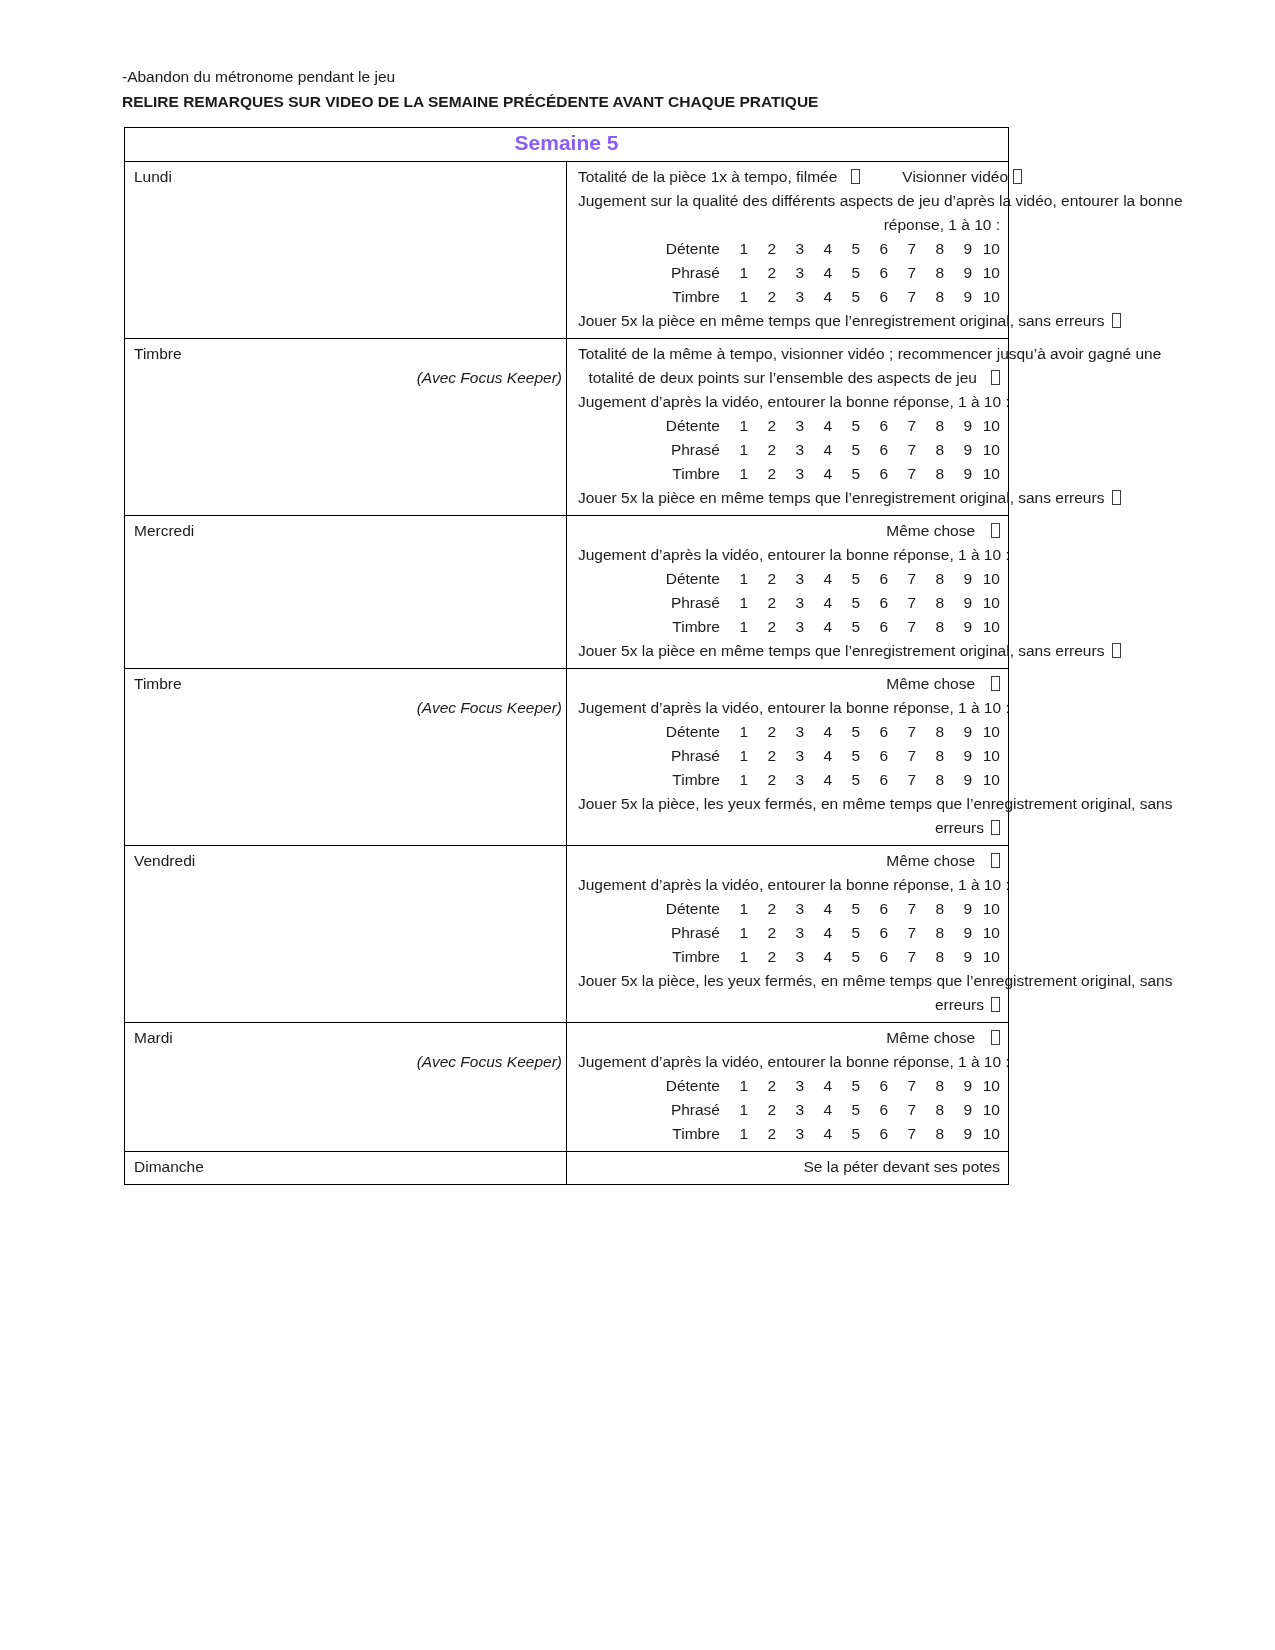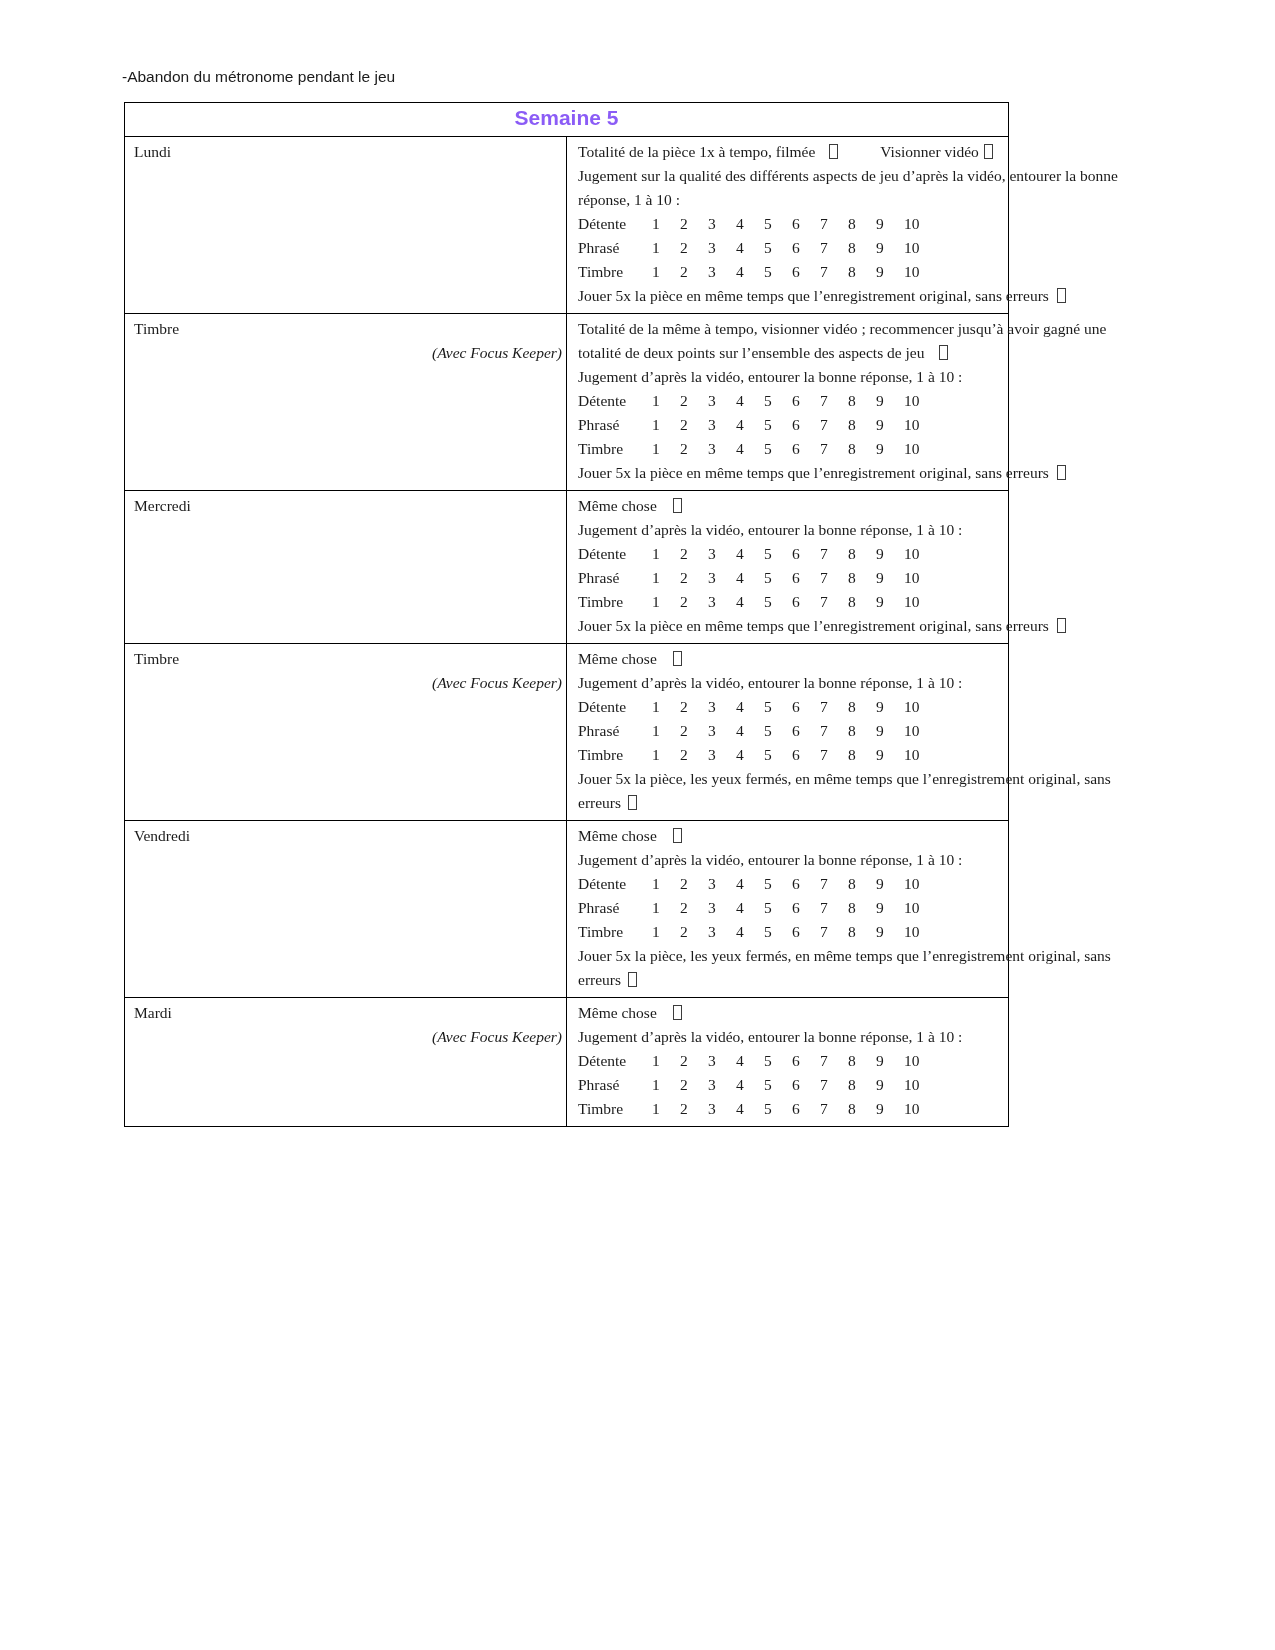--- a/index.html
+++ b/index.html
@@ -22,42 +22,43 @@
     margin: 13px 0 0 2px;
   }
   .schedule th, .schedule td { border: 1.5px solid #000000; }
   th.table-title {
     font-size: 21px;
     font-weight: 700;
     text-align: center;
     padding: 3px 0 6px 0;
     color: #8b5cf6;
   }
-  .schedule td { vertical-align: top; font-size: 15.5px; line-height: 24px; font-family: Liberation Serif, serif; }
+  .schedule td { vertical-align: top; font-size: 15.5px; line-height: 24px; }
   td.day-cell { width: 131px; padding: 3px 4px 3px 9px; }
-  td.content-cell { padding: 3px 8px 5px 11px; }
+  td.content-cell { padding: 3px 8px 5px 11px; text-align: right; }
   .day-note { font-style: italic; text-align: right; }
   .line { white-space: nowrap; }
   .rating-label { display: inline-block; width: 74px; }
   .rating-num { display: inline-block; width: 28px; }
   .checkbox {
     display: inline-block;
     width: 9px;
     height: 15px;
     border: 1px solid #3c3c3c;
     vertical-align: -2px;
     background: #ffffff;
   }
   .gap { display: inline-block; height: 1px; }
 </style>
 </head>
 <body>
 
 <div class="page">
   <p class="intro">-Abandon du métronome pendant le jeu</p>
+  <p class="intro intro-bold">RELIRE REMARQUES SUR VIDEO DE LA SEMAINE PRÉCÉDENTE AVANT CHAQUE PRATIQUE</p>
 
   <table class="schedule">
     <thead>
       <tr>
         <th class="table-title" colspan="2">Semaine 5</th>
       </tr>
     </thead>
     <tbody>
         <tr>
           <td class="day-cell">
@@ -136,15 +137,23 @@
             <div class="day-note">(Avec Focus Keeper)</div>
           </td>
           <td class="content-cell">
             <div class="line"><span class="task-text">Même chose</span><span class="gap" style="width: 16px;"></span><span class="checkbox"></span></div>
             <div class="line"><span class="task-text">Jugement d’après la vidéo, entourer la bonne réponse, 1 à 10 :</span></div>
             <div class="line"><span class="rating-label">Détente</span><span class="rating-num">1</span><span class="rating-num">2</span><span class="rating-num">3</span><span class="rating-num">4</span><span class="rating-num">5</span><span class="rating-num">6</span><span class="rating-num">7</span><span class="rating-num">8</span><span class="rating-num">9</span><span class="rating-num">10</span></div>
             <div class="line"><span class="rating-label">Phrasé</span><span class="rating-num">1</span><span class="rating-num">2</span><span class="rating-num">3</span><span class="rating-num">4</span><span class="rating-num">5</span><span class="rating-num">6</span><span class="rating-num">7</span><span class="rating-num">8</span><span class="rating-num">9</span><span class="rating-num">10</span></div>
             <div class="line"><span class="rating-label">Timbre</span><span class="rating-num">1</span><span class="rating-num">2</span><span class="rating-num">3</span><span class="rating-num">4</span><span class="rating-num">5</span><span class="rating-num">6</span><span class="rating-num">7</span><span class="rating-num">8</span><span class="rating-num">9</span><span class="rating-num">10</span></div>
           </td>
         </tr>
+        <tr>
+          <td class="day-cell">
+            <div class="day-label">Dimanche</div>
+          </td>
+          <td class="content-cell">
+            <div class="line"><span class="task-text">Se la péter devant ses potes</span></div>
+          </td>
+        </tr>
       </tbody>
   </table>
 </div>
 
 </body></html>

